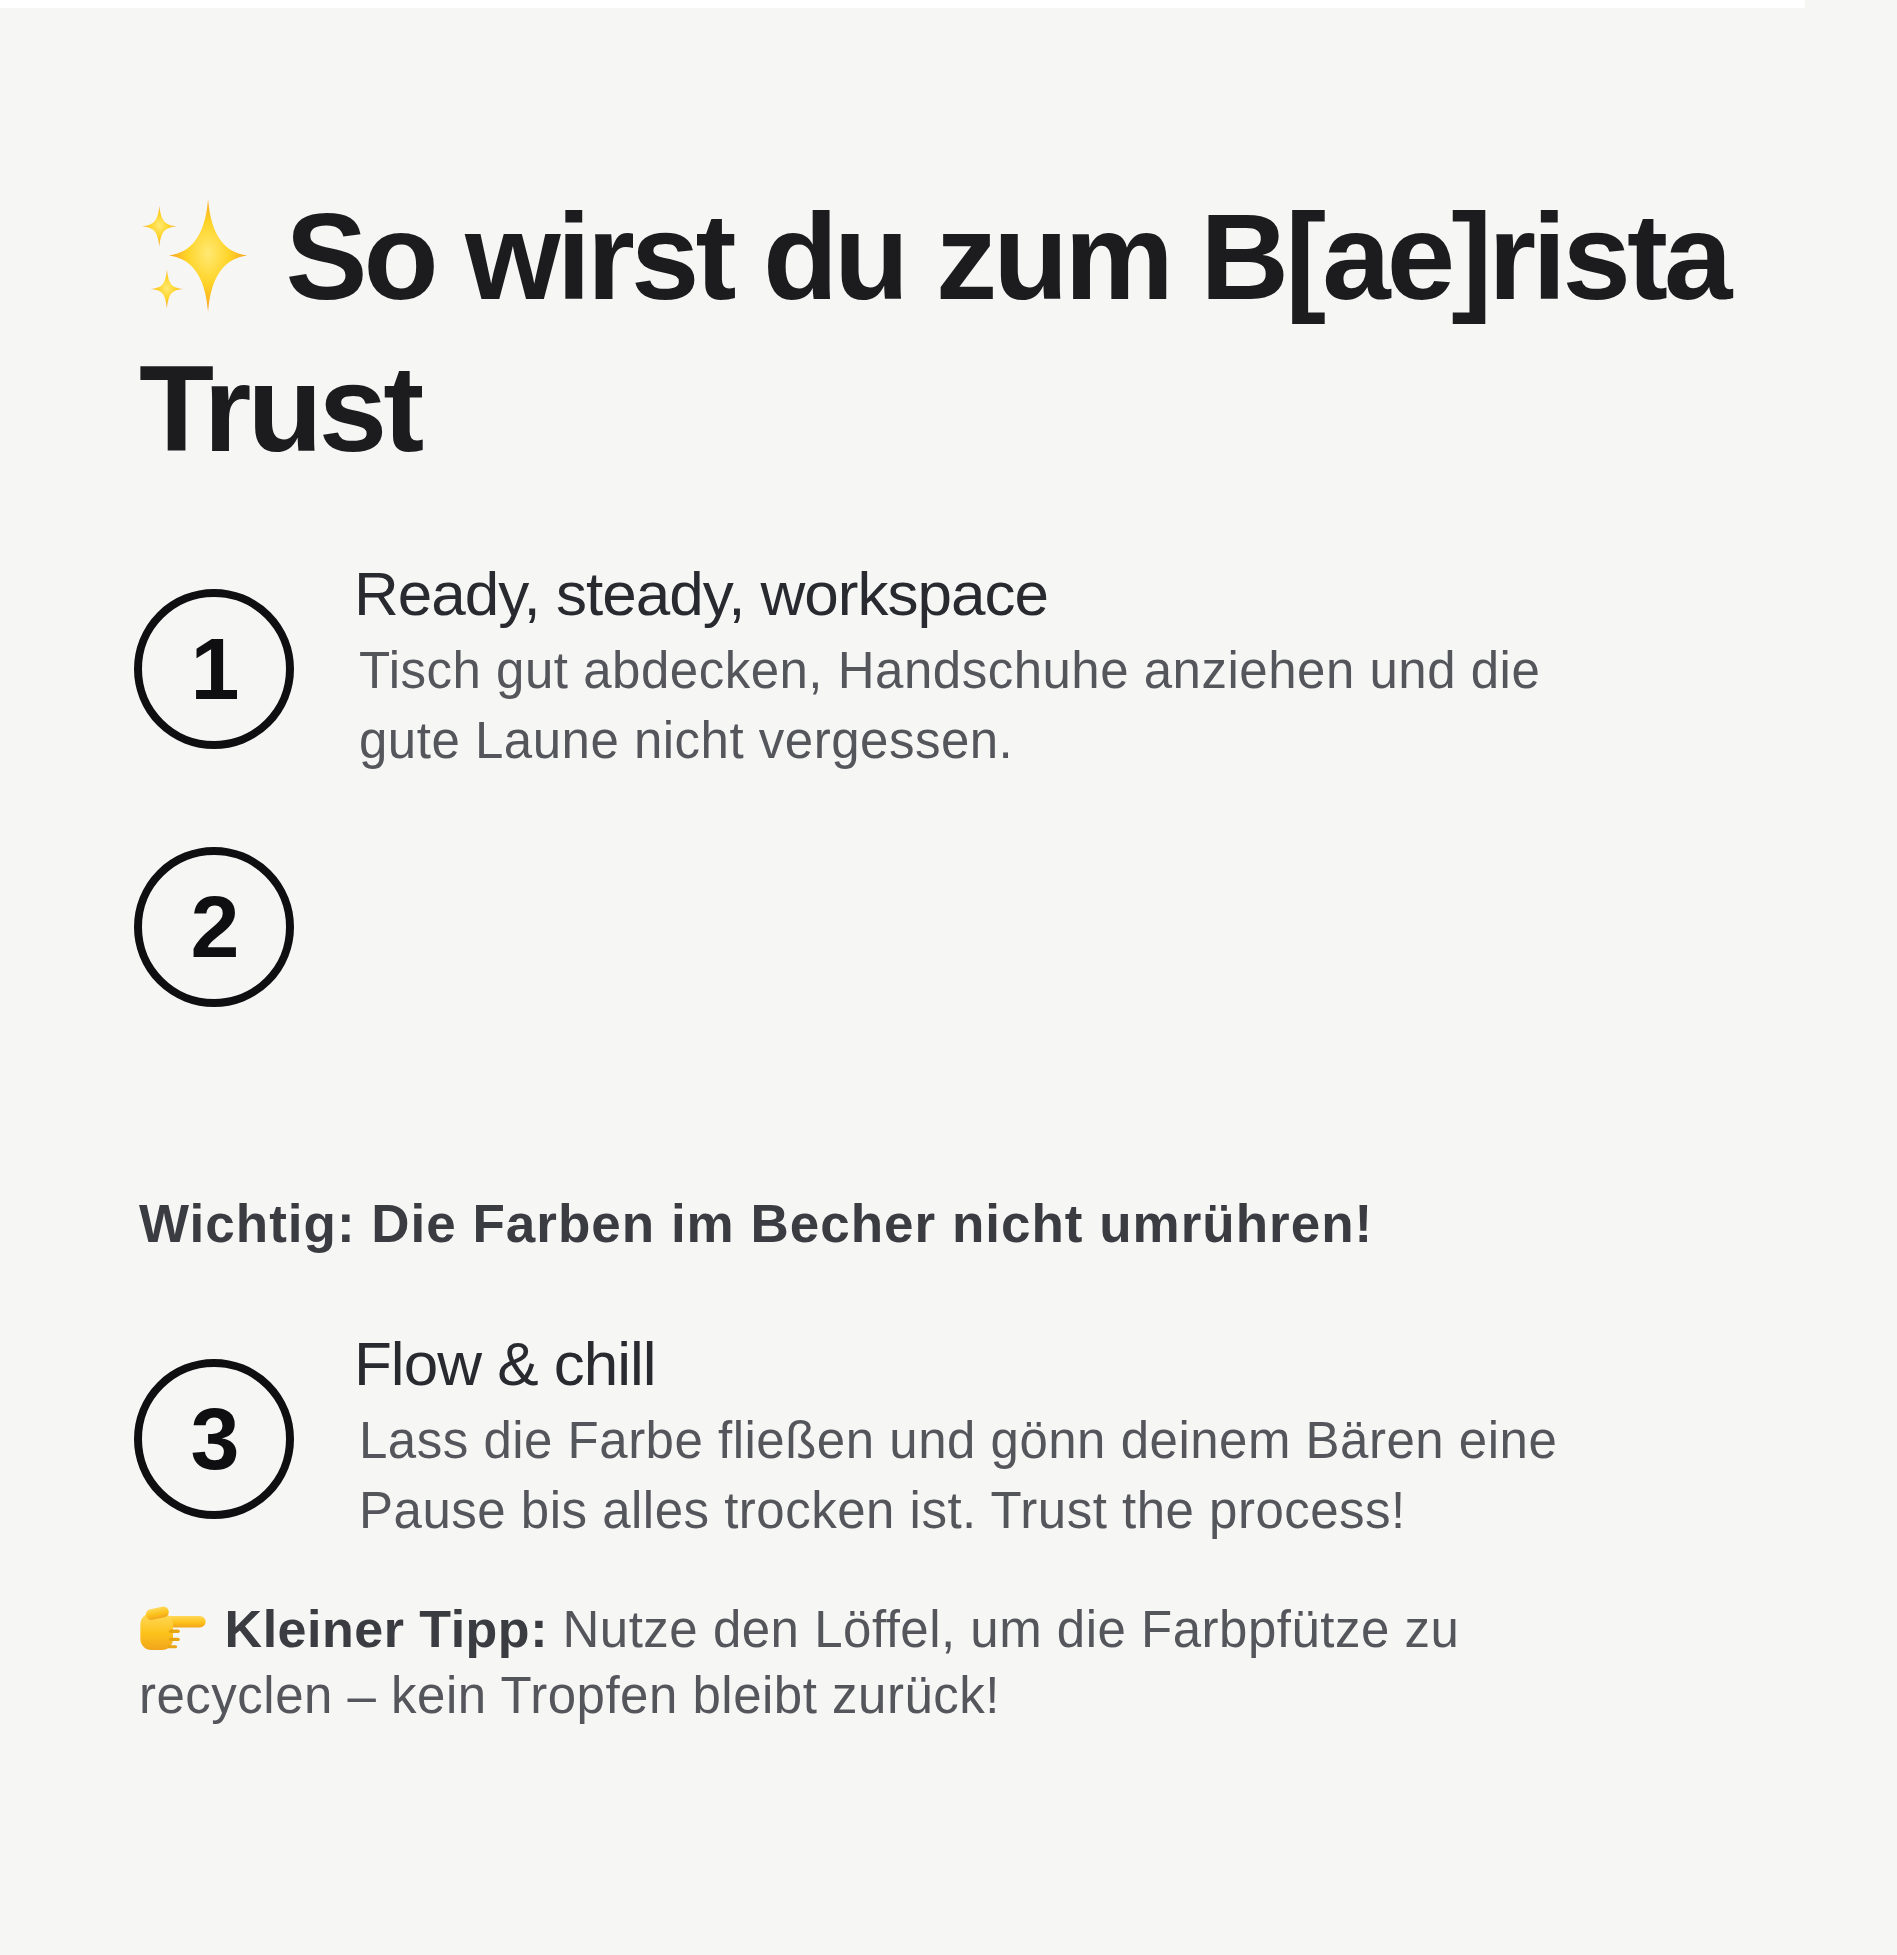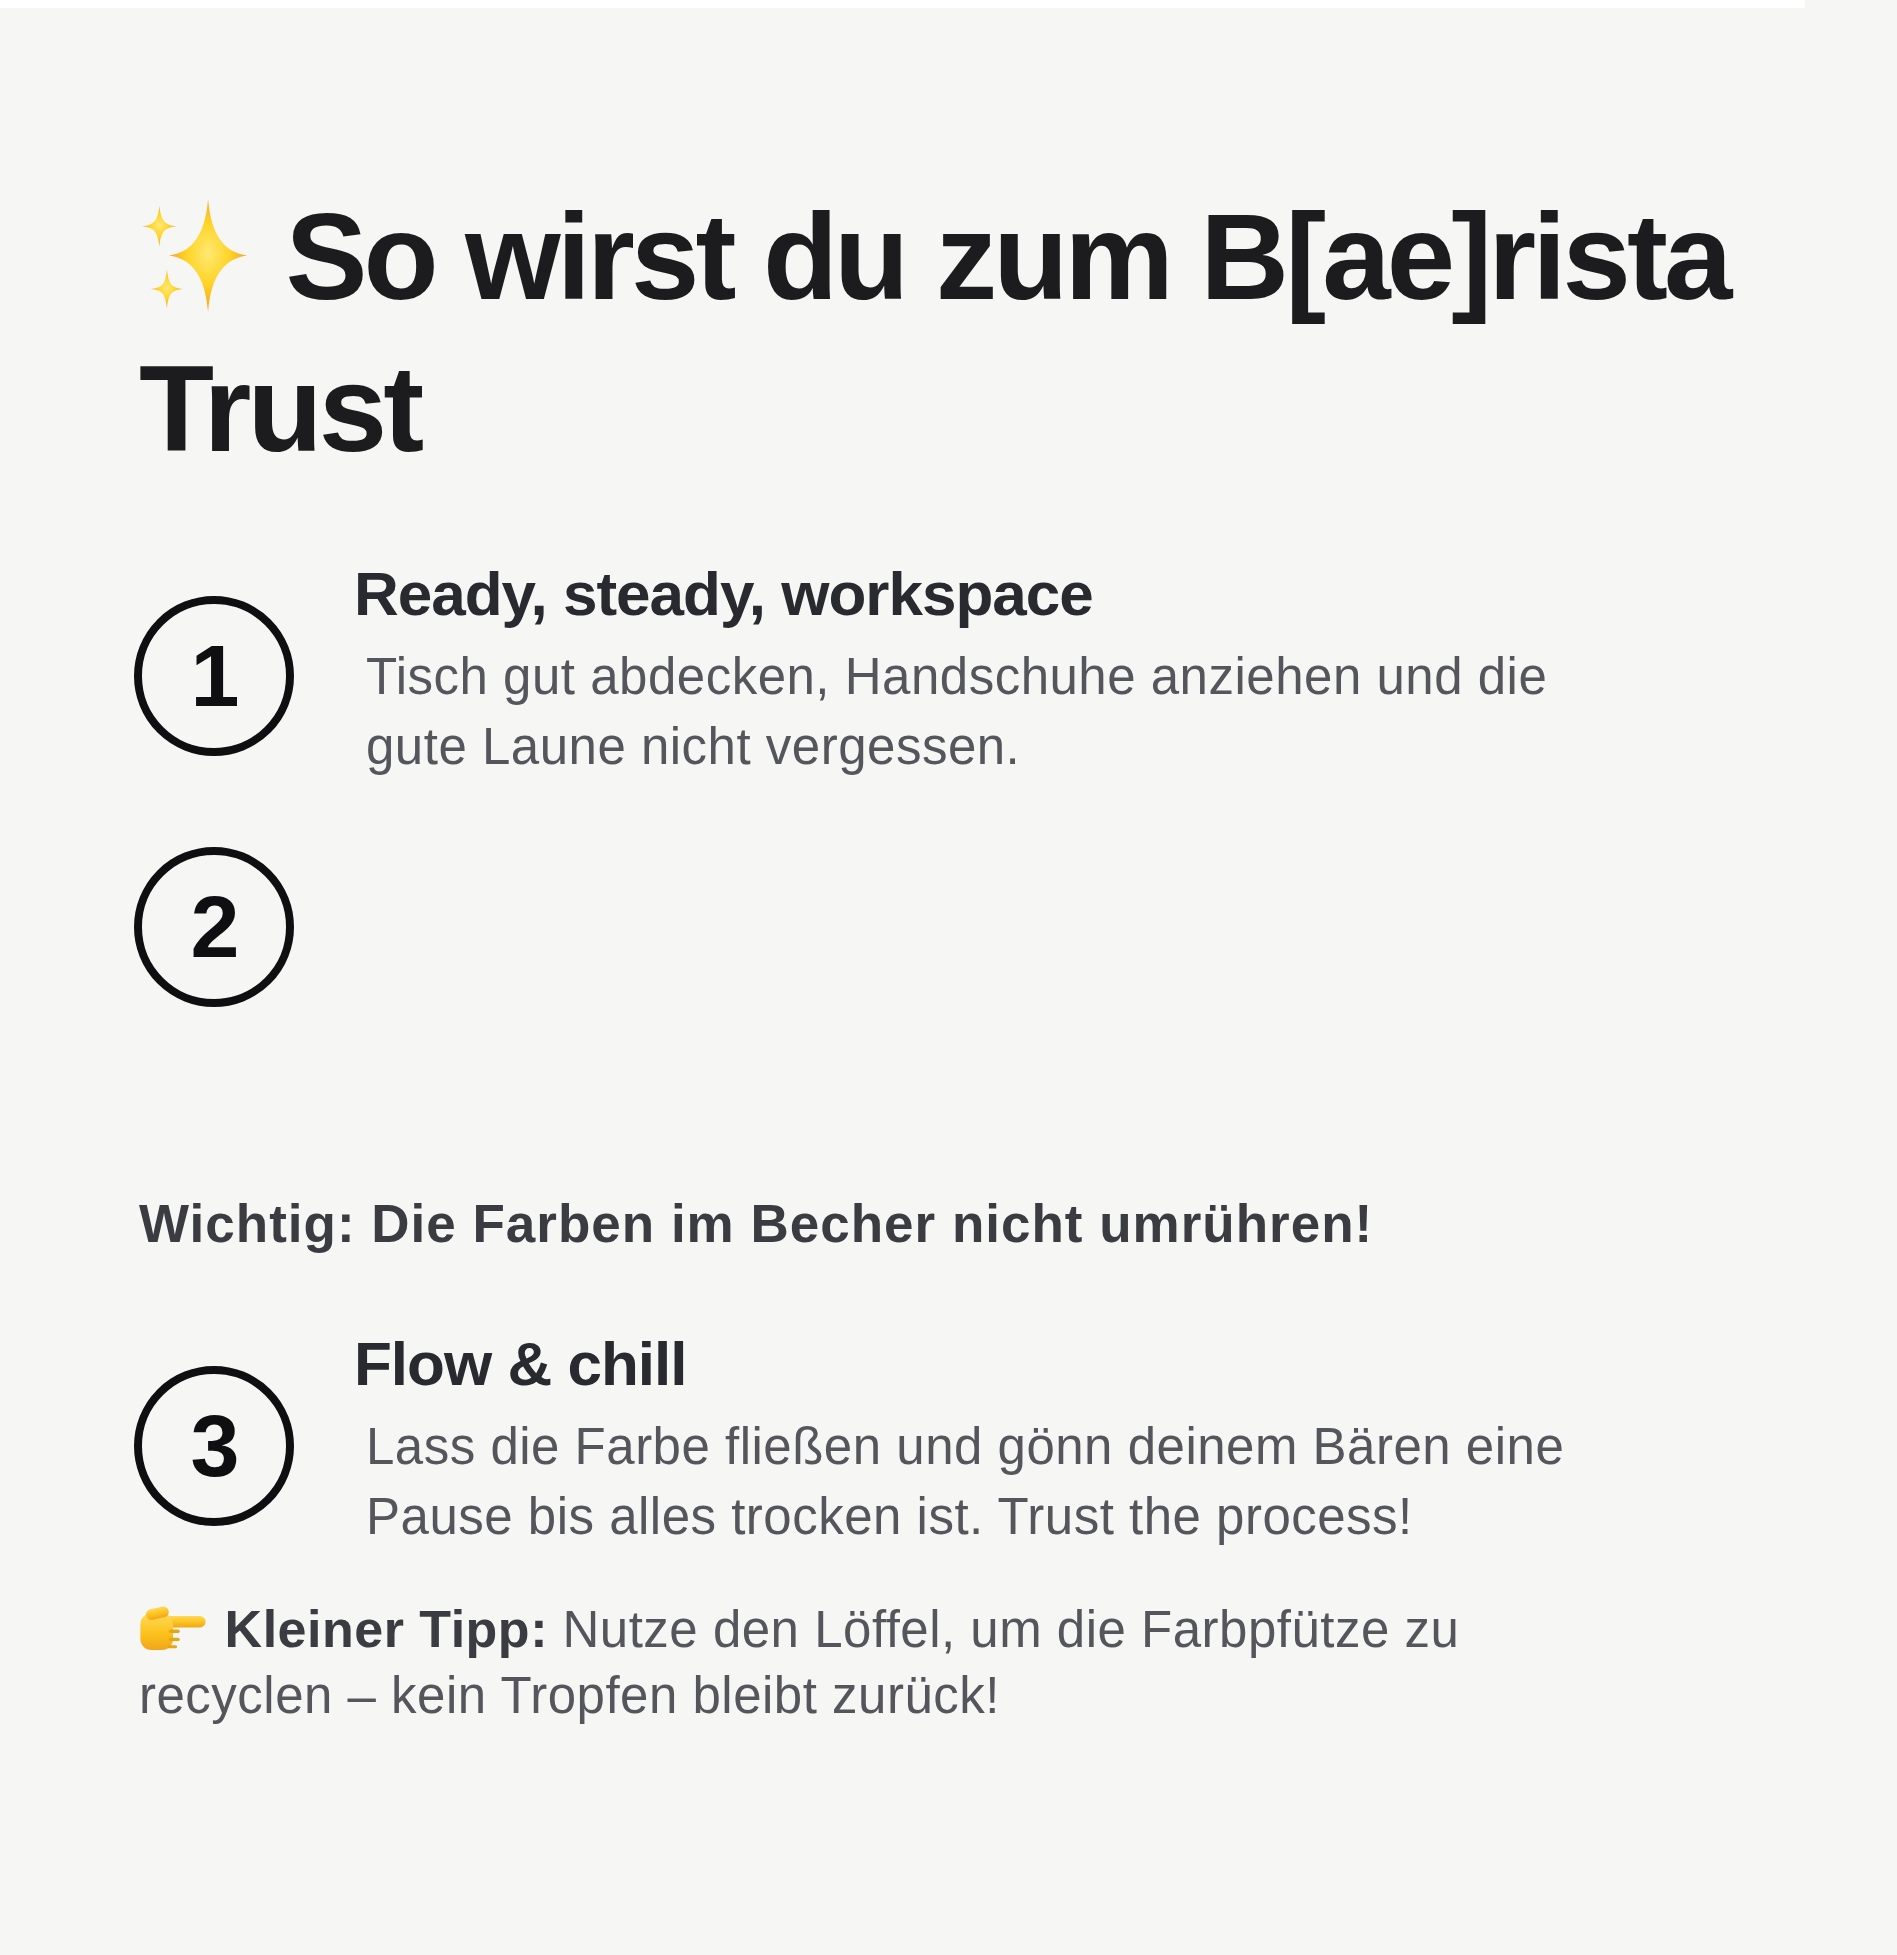--- a/index.html
+++ b/index.html
@@ -32,25 +32,25 @@
     width:144px;height:144px;
     border:8.8px solid #0f0f12;border-radius:50%;
     display:flex;align-items:center;justify-content:center;
     color:#0f0f12;font-size:88px;font-weight:800;
     letter-spacing:-2px;
     background:transparent;
   }
   .step-text{max-width:1365px;}
   .step-heading{
     margin:0 0 5.9px 0;
-    font-size:62px;line-height:72px;font-weight:700;
+    font-size:62px;line-height:72px;font-weight:400;
     letter-spacing:-1px;color:#292a30;
   }
   .step-body{
-    margin:12px;
+    margin:5px;
     font-size:51px;line-height:70px;font-weight:400;
     letter-spacing:0.5px;color:#55565c;
     max-width:1219px;
   }
   #step1{top:558px;}
   #step2{top:847px;}
   #step3{top:1328px;}
 
   .important-note{
     position:absolute;left:139px;top:1192px;margin:0;width:1638px;

